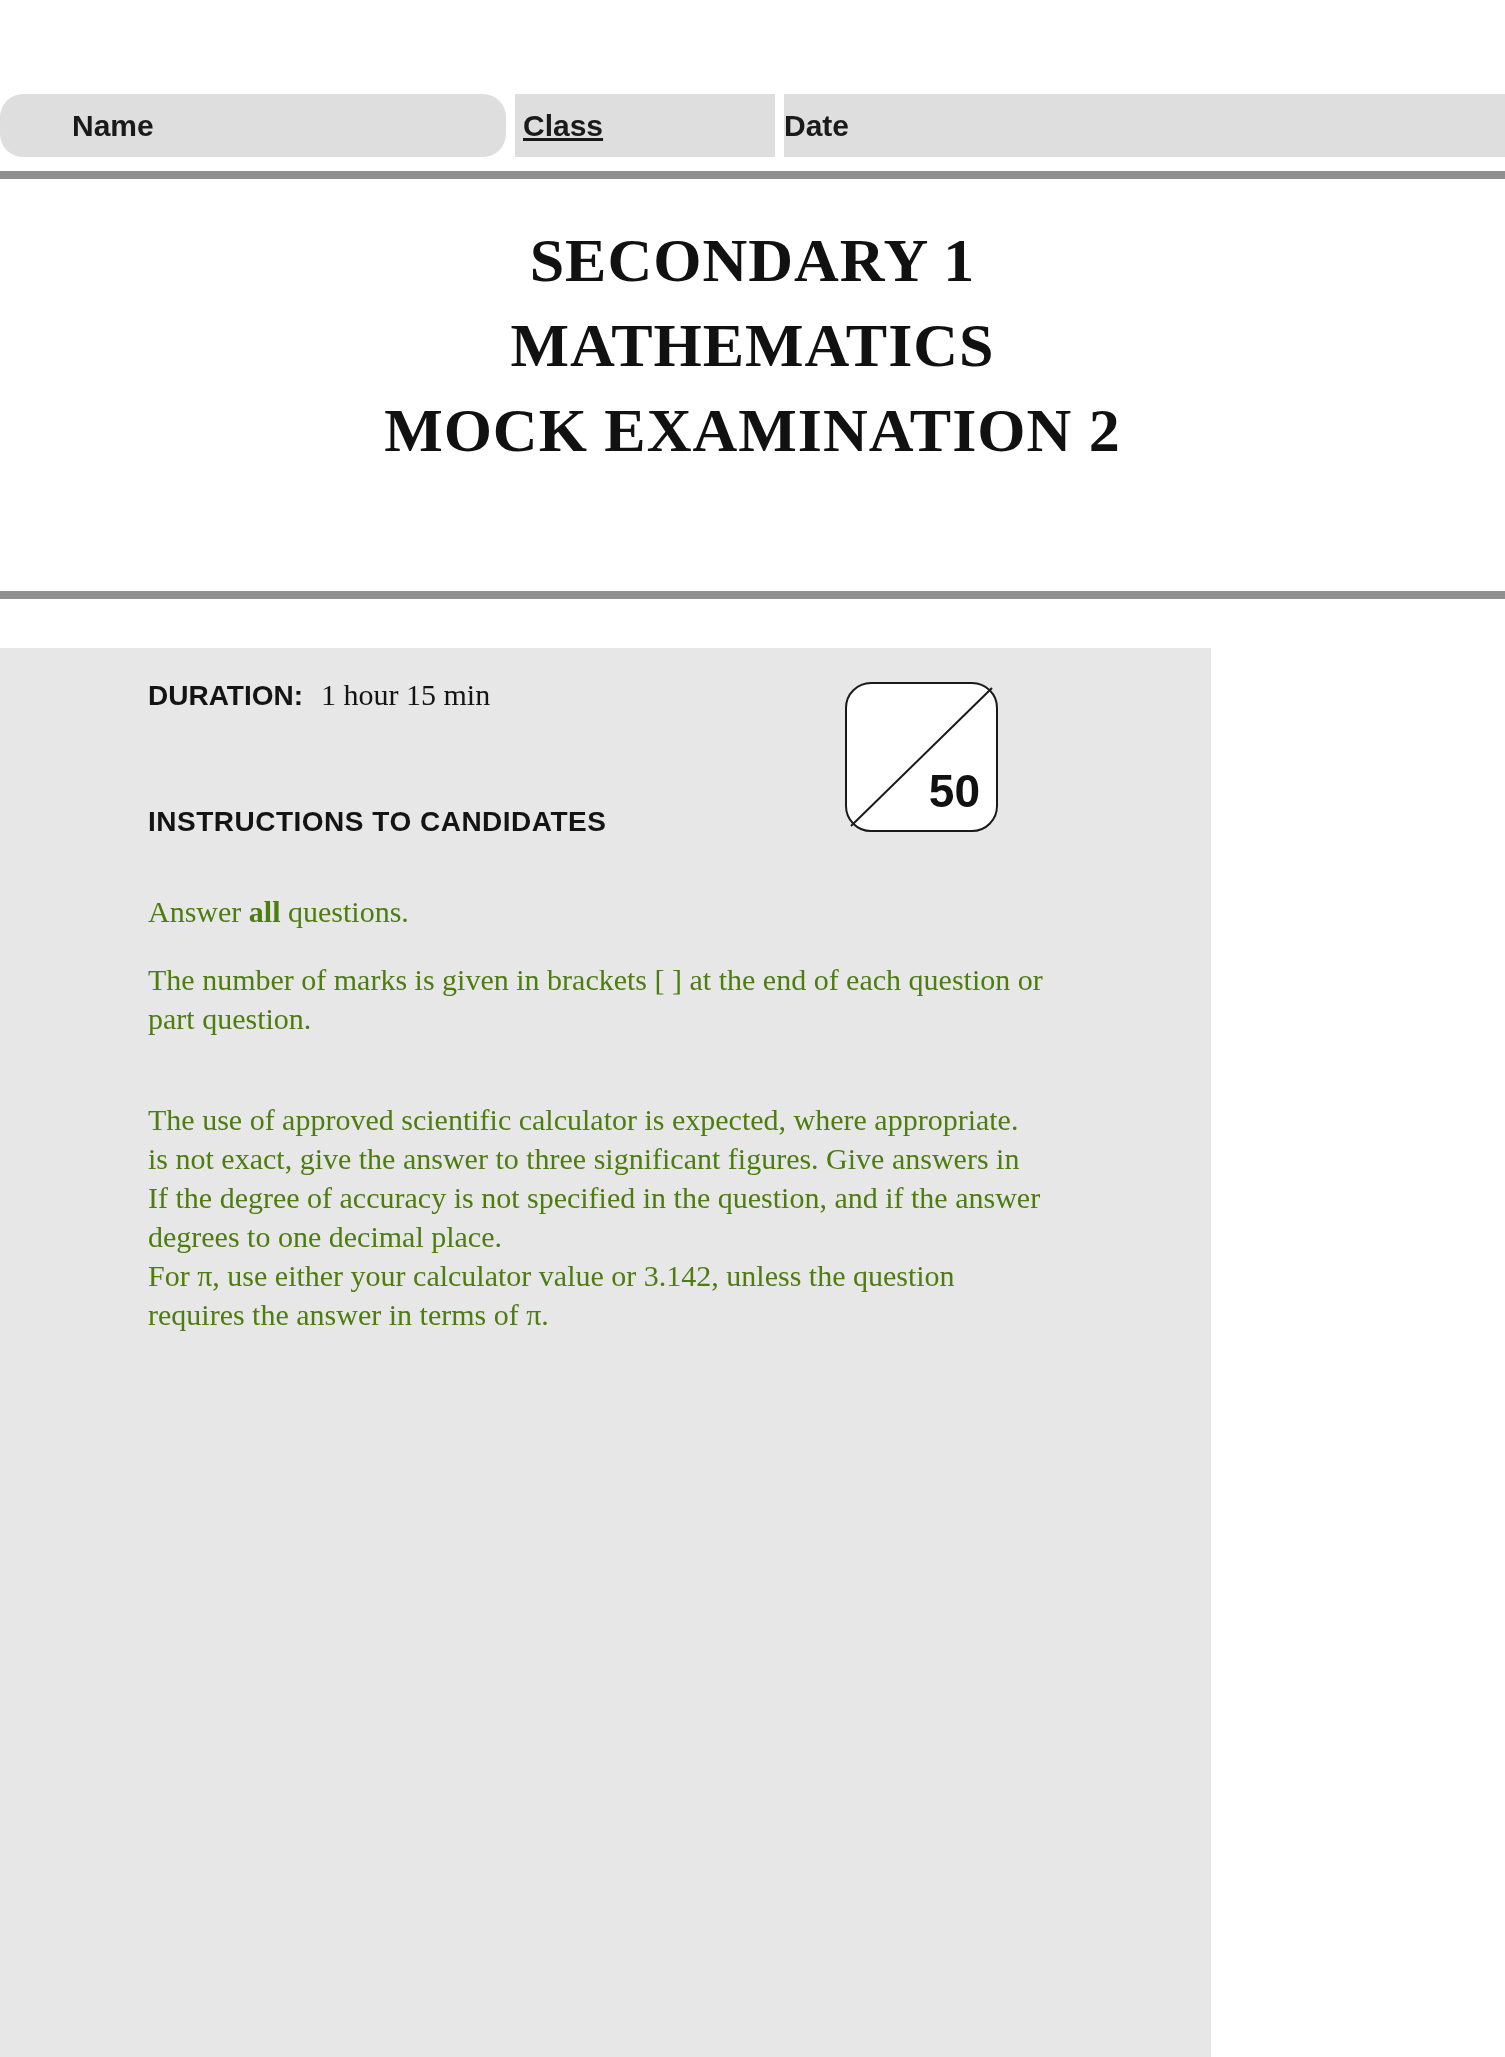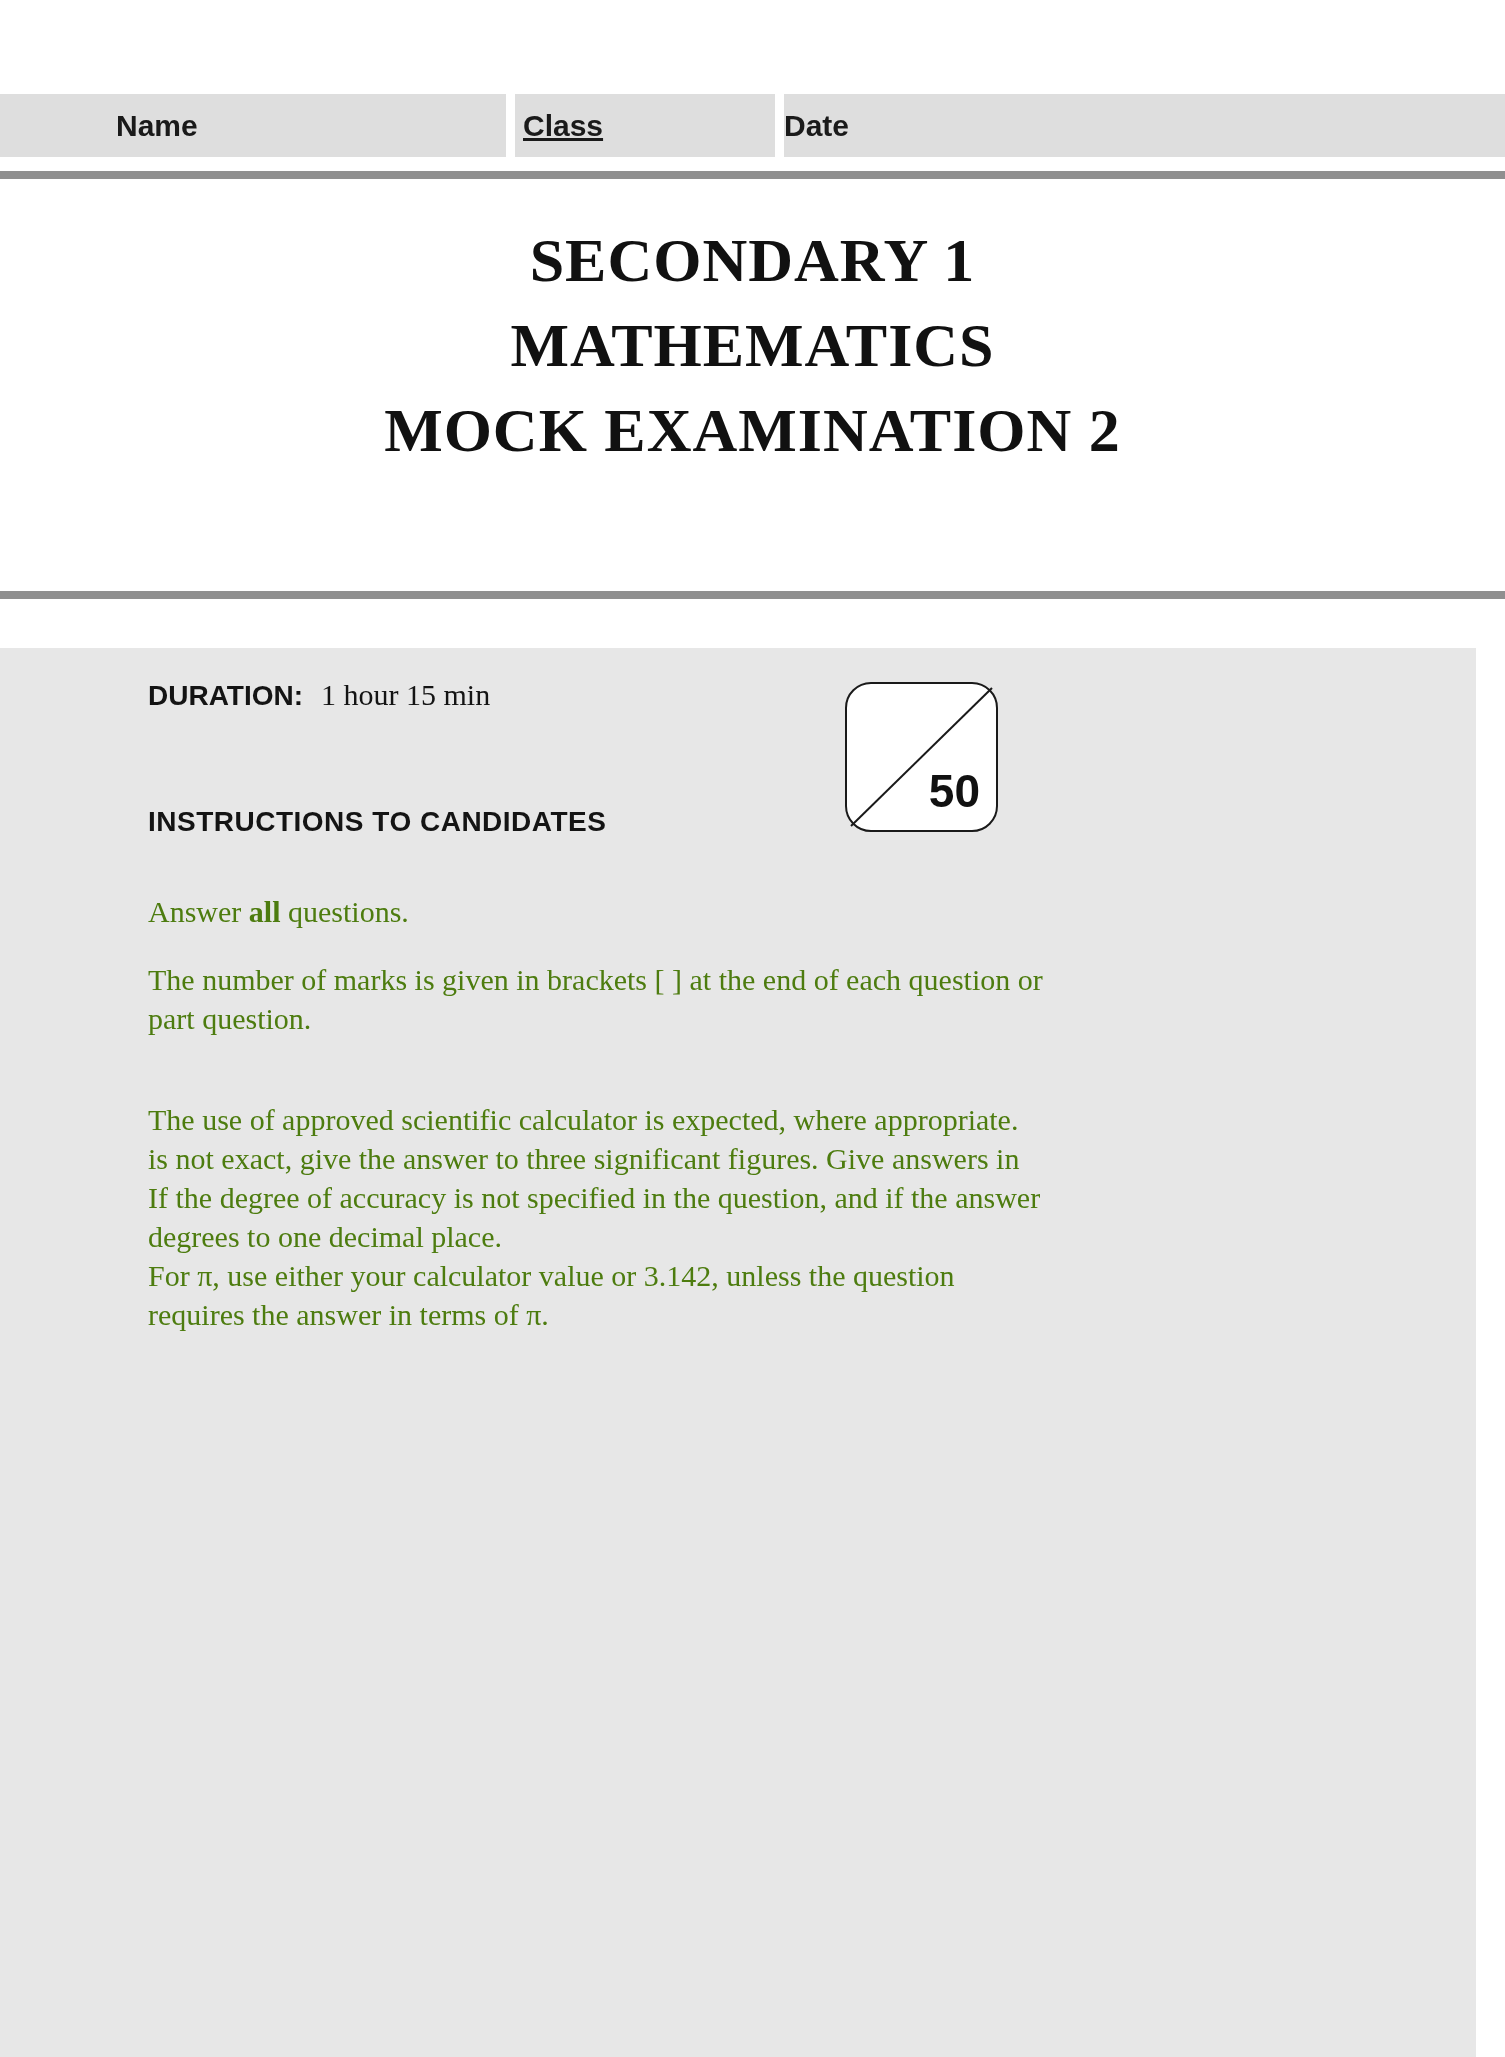--- a/index.html
+++ b/index.html
@@ -23,21 +23,21 @@
   .header-cell {
     background: var(--band-gray, #dedede);
     display: flex;
     align-items: center;
     box-sizing: border-box;
     font-family: "Liberation Sans", sans-serif;
     font-weight: bold;
     font-size: 30px;
     color: #1a1a1a;
   }
-  .cell-name  { width: 506px; padding-left: 116px; }
+  .cell-name  { width: 506px; padding-left: 72px; border-radius: 23px; }
   .cell-class { width: 260px; padding-left: 8px; text-decoration: underline; }
   .cell-date  { flex: 1;      }
   .band-gap   { width: 9px; background: #ffffff; }
 
   
   .rule {
     position: absolute;
     left: 0; width: 100%;
     height: 8px;
     background: var(--rule-gray, #8f8f8f);
@@ -56,21 +56,21 @@
     font-size: 62px;
     line-height: 85px;
     letter-spacing: 1px;
     color: #111111;
   }
 
   
   .panel {
     position: absolute;
     top: 648px; left: 0;
-    width: 1476px; height: 1409px;
+    width: 1211px; height: 1409px;
     background: var(--panel-gray, #e7e7e7);
   }
 
   .duration-row {
     position: absolute;
     top: 30px; left: 148px;
     font-size: 30px;
     white-space: nowrap;
   }
   .duration-label {

